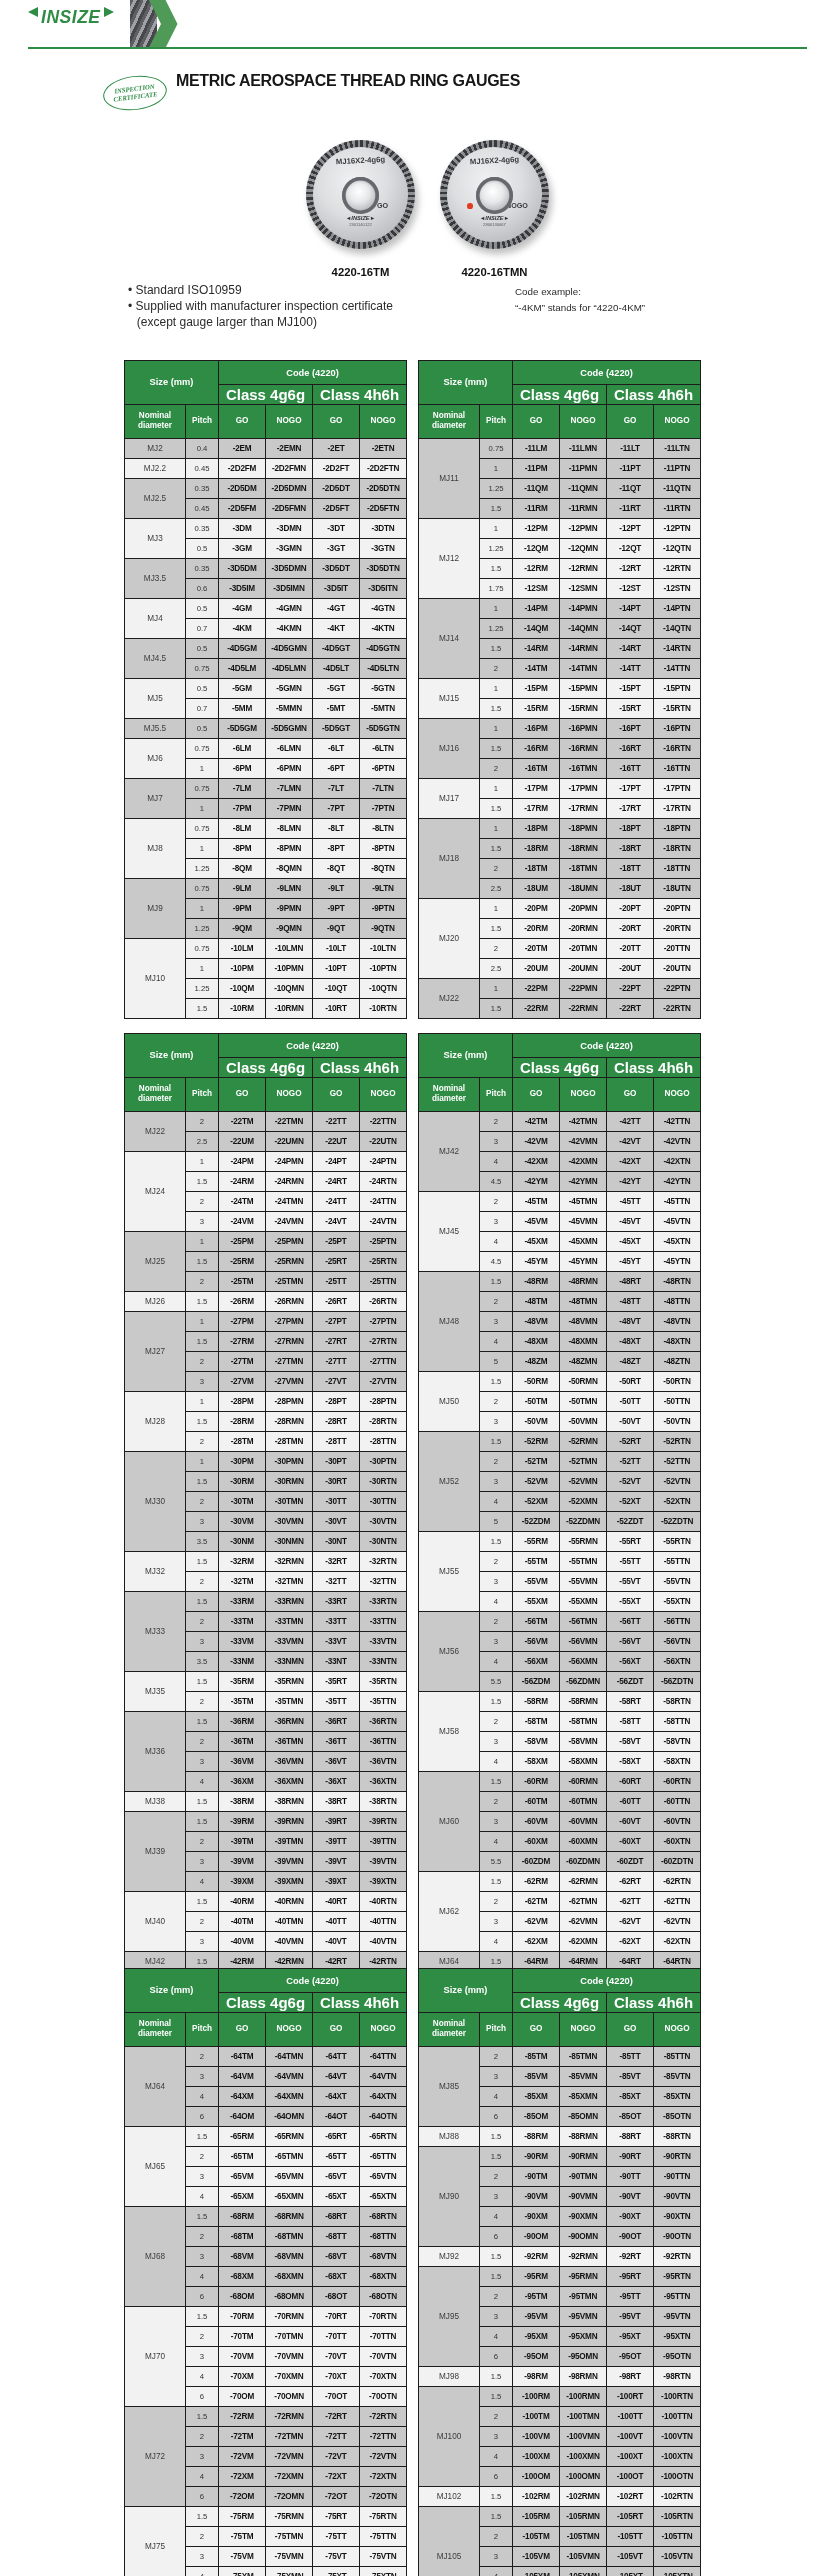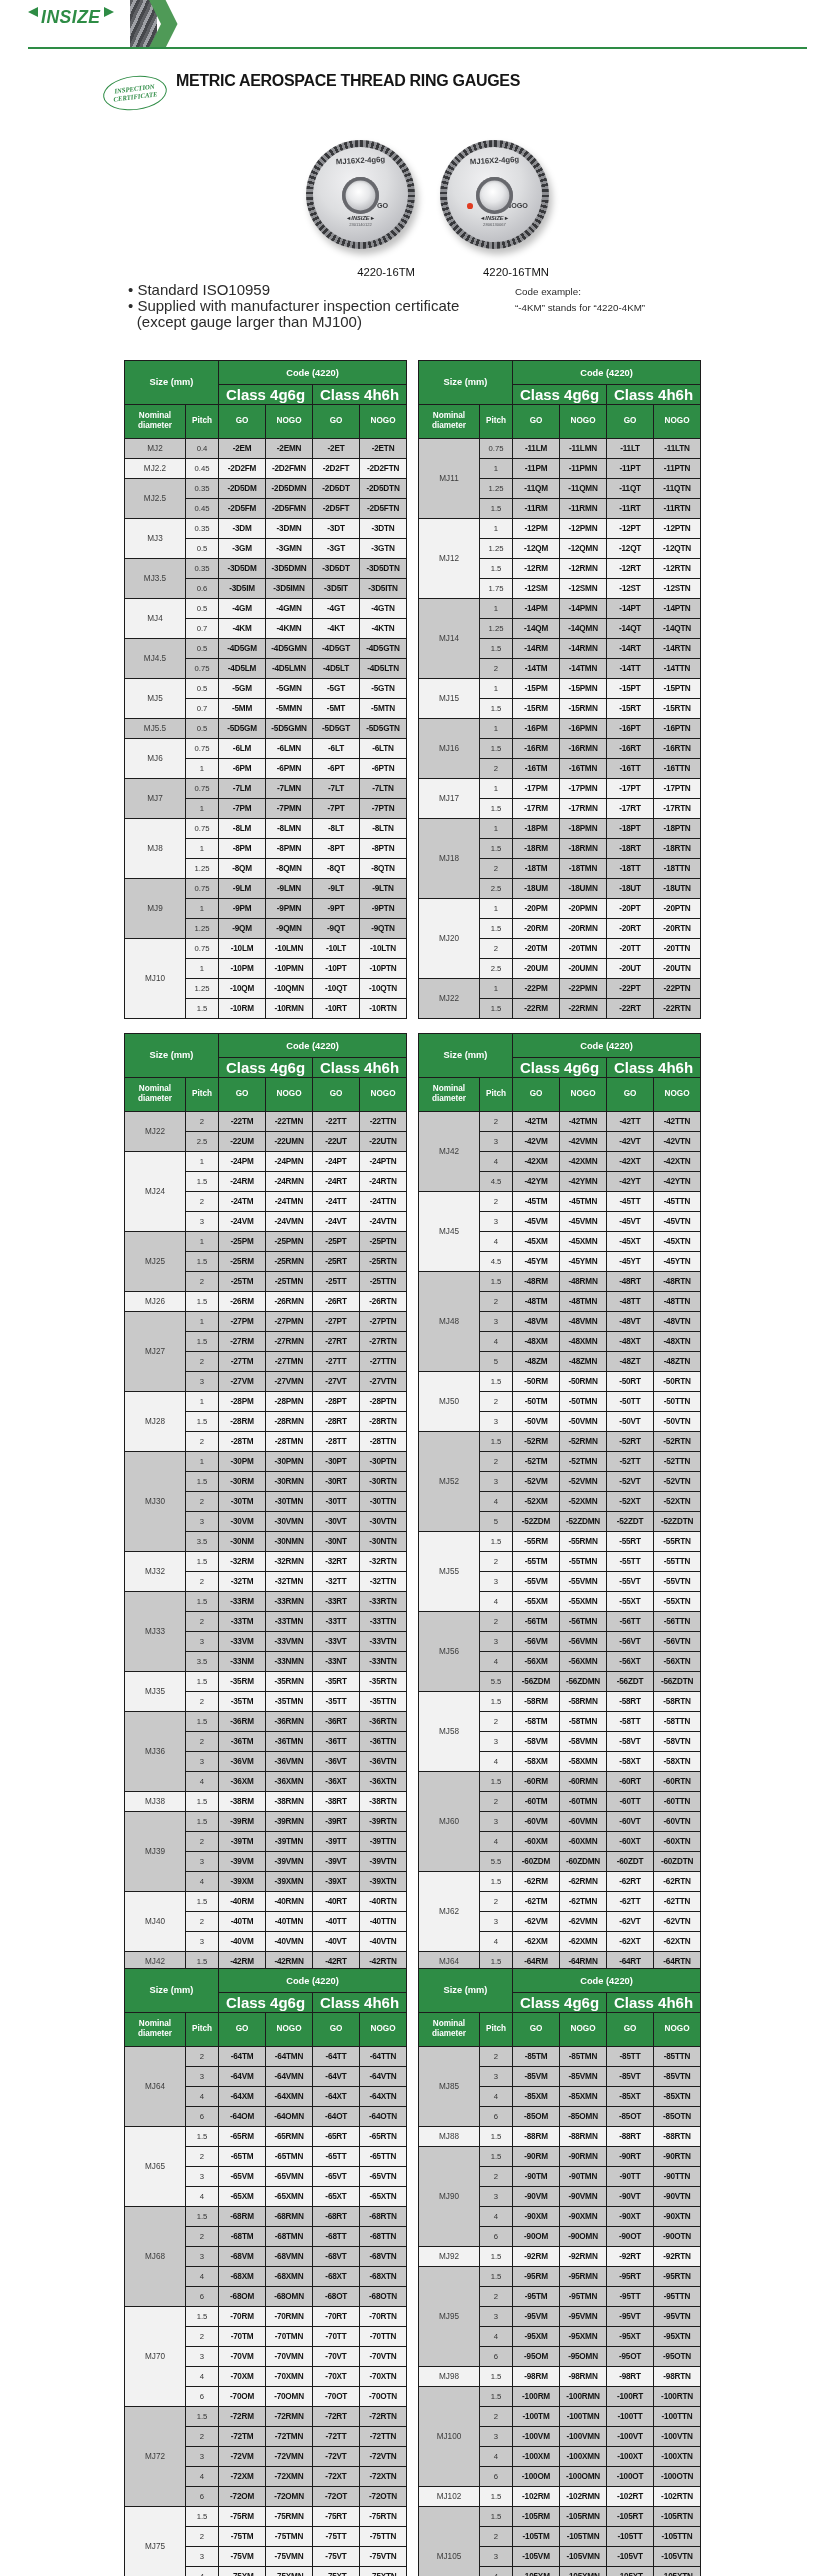--- a/index.html
+++ b/index.html
@@ -35,24 +35,24 @@
      background:radial-gradient(circle at 45% 40%,#ffffff 0%,#e7e8ea 35%,#b9babe 65%,#6f7075 100%);
      box-shadow:inset 0 0 0 3.6px #67686d, inset 0 2.1px 4.6px rgba(0,0,0,0.55);}
   .gauge .ftext{position:absolute;left:0;top:15.5px;width:109px;text-align:center;
      font-size:7.7px;font-weight:bold;color:#3a3b3e;transform:rotate(-3deg);}
   .gauge .mark{position:absolute;font-size:7.2px;font-weight:bold;color:#3a3b3e;}
   .gauge .mini-logo{position:absolute;left:0;top:75px;width:109px;text-align:center;
      font-size:5.7px;font-weight:bold;font-style:italic;color:#2f3033;}
   .gauge .serial{position:absolute;left:0;top:82px;width:109px;text-align:center;
      font-size:4.1px;color:#55565a;}
   .gauge .reddot{position:absolute;left:27px;top:63px;width:5.7px;height:5.7px;border-radius:50%;background:#e03c22;}
-  .gauge .cap{position:absolute;left:0;top:126px;width:109px;text-align:right;font-size:11.3px;font-weight:normal;color:#121212;}
+  .gauge .cap{position:absolute;left:0;top:126px;width:109px;text-align:center;font-size:11.3px;font-weight:bold;color:#121212;}
 
   
-  .bullets{position:absolute;left:128px;top:282px;font-size:15px;color:#2b2b2b;line-height:16px;}
+  .bullets{position:absolute;left:128px;top:282px;font-size:12px;color:#2b2b2b;line-height:16px;}
   .bullets .ind{padding-left:8.8px;}
   .code-example{position:absolute;left:515px;top:284px;font-size:9.8px;color:#2b2b2b;line-height:16px;}
 
   
   .tbl{position:absolute;}
   table.gt{border-collapse:collapse;table-layout:fixed;width:283px;}
   table.gt th,table.gt td{border:0.5px solid #1c1c1c;text-align:center;vertical-align:middle;padding:0;overflow:hidden;}
   table.gt th{background:#2e8c45;color:#ffffff;font-weight:bold;}
   th.h1{height:23px;font-size:9.3px;}
   th.h2{height:18.5px;font-size:15px;}

